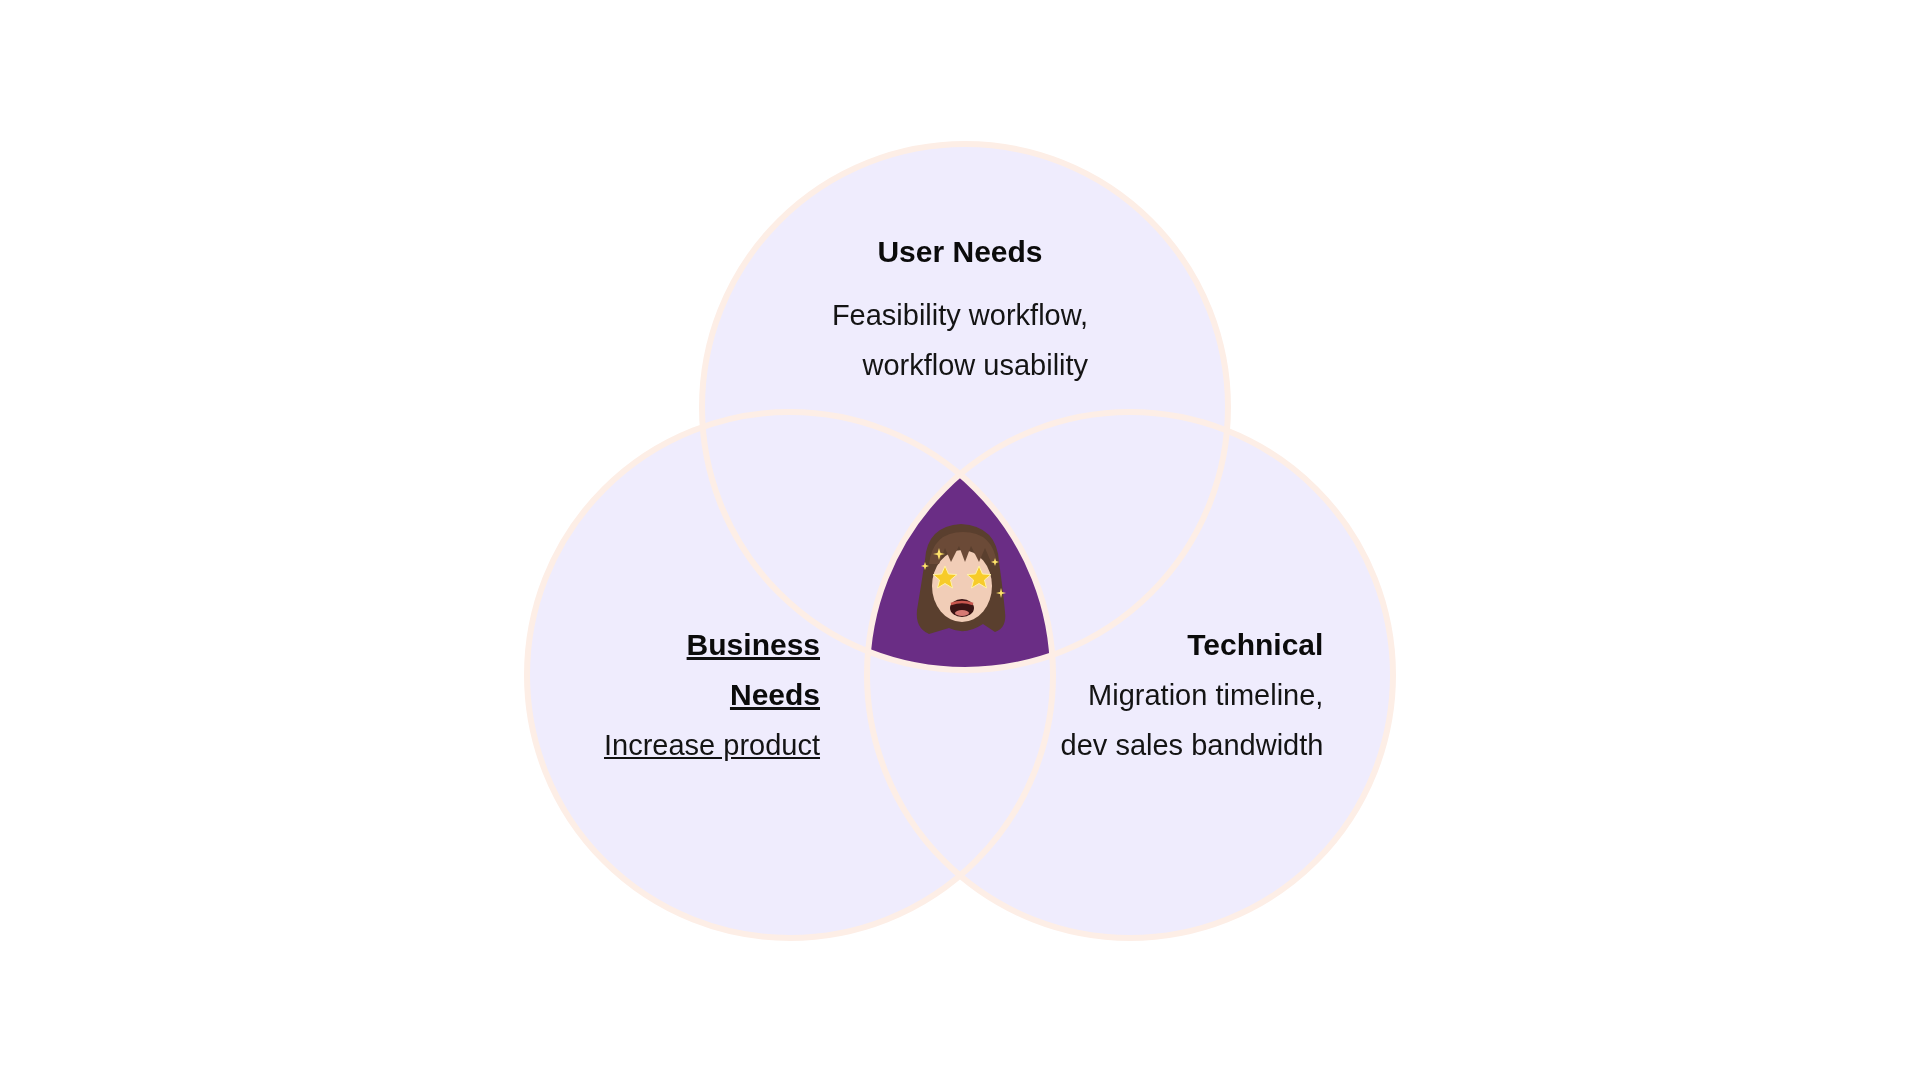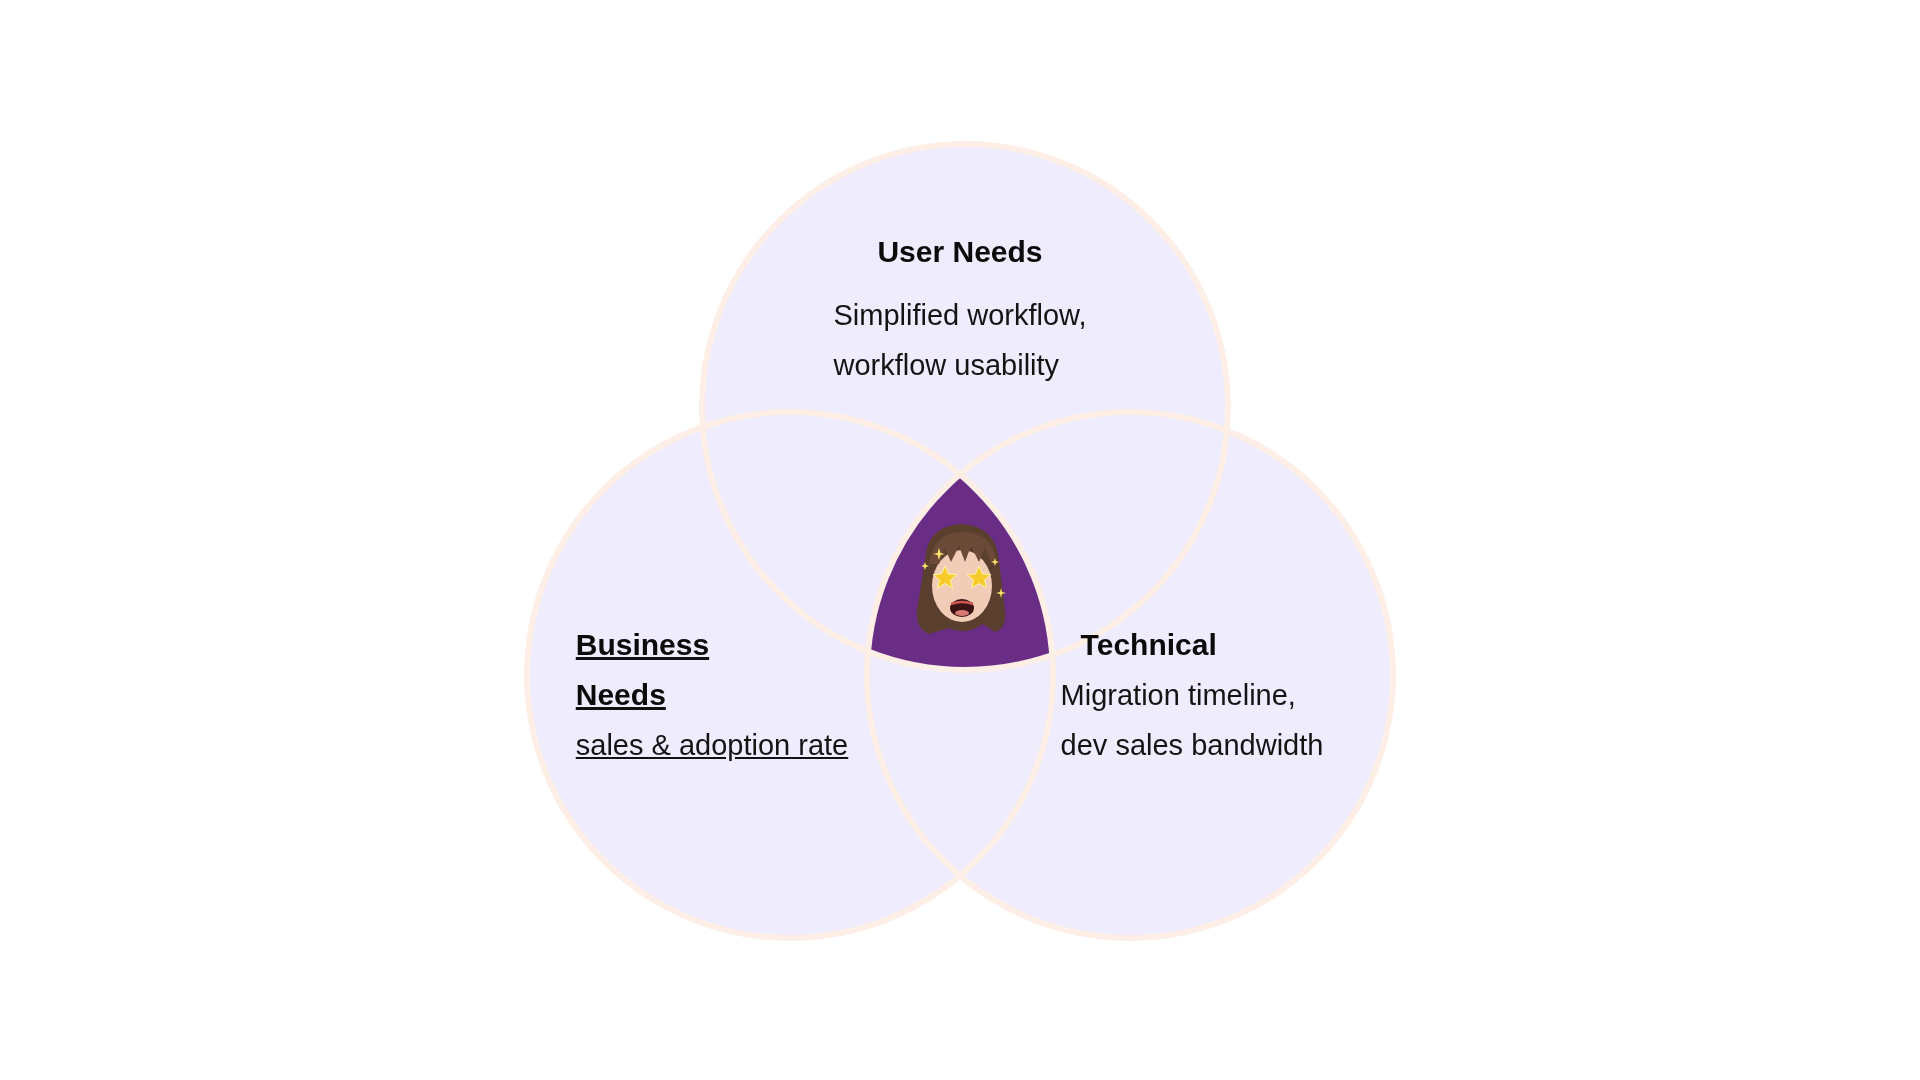--- a/index.html
+++ b/index.html
@@ -1,18 +1,18 @@
 <!DOCTYPE html>
 <html><head>
 <meta charset="utf-8">
 <style>
   html, body { margin:0; padding:0; background:#ffffff; }
   body { width:1920px; height:1080px; position:relative; overflow:hidden; font-family:"Liberation Sans", sans-serif; color:#111111; }
   svg.venn { position:absolute; left:0; top:0; }
-  .label { position:absolute; text-align:left; white-space:nowrap; transform:translateX(-50%); }
+  .label { position:absolute; text-align:right; white-space:nowrap; transform:translateX(-50%); }
   .title { font-weight:700; font-size:30px; line-height:50px; color:#0b0b0b; }
   .desc { font-size:29px; line-height:50px; color:#141414; }
   .avatar { position:absolute; left:905px; top:520px; width:112px; height:118px; }
 </style>
 </head>
 <body>
 
 <svg class="venn" width="1920" height="1080" viewBox="0 0 1920 1080">
   <defs>
     <clipPath id="clipL">
@@ -36,28 +36,28 @@
     <circle cx="965" cy="407" r="263"></circle>
     <circle cx="790" cy="675" r="263"></circle>
     <circle cx="1130" cy="675" r="263"></circle>
   </g>
 </svg>
 
 <div class="label" style="left:960px; top:227px;">
   <div class="title">User Needs</div>
 </div>
 <div class="label" style="left:960px; top:290px;">
-  <div class="desc">Simplified workflow,</div>
+  <div class="desc">Feasibility workflow,</div>
   <div class="desc">workflow usability</div>
 </div>
 
 <div class="label" style="left:712px; top:620px;text-decoration:underline;">
   <div class="title">Business</div>
   <div class="title">Needs</div>
-  <div class="desc">sales &amp; adoption rate</div>
+  <div class="desc">Increase product</div>
 </div>
 
 <div class="label" style="left:1192px; top:620px;">
   <div class="title" style="margin-left:20px;">Technical</div>
   <div class="desc">Migration timeline,</div>
   <div class="desc">dev sales bandwidth</div>
 </div>
 
 <svg class="avatar" viewBox="0 0 112 118">
 

